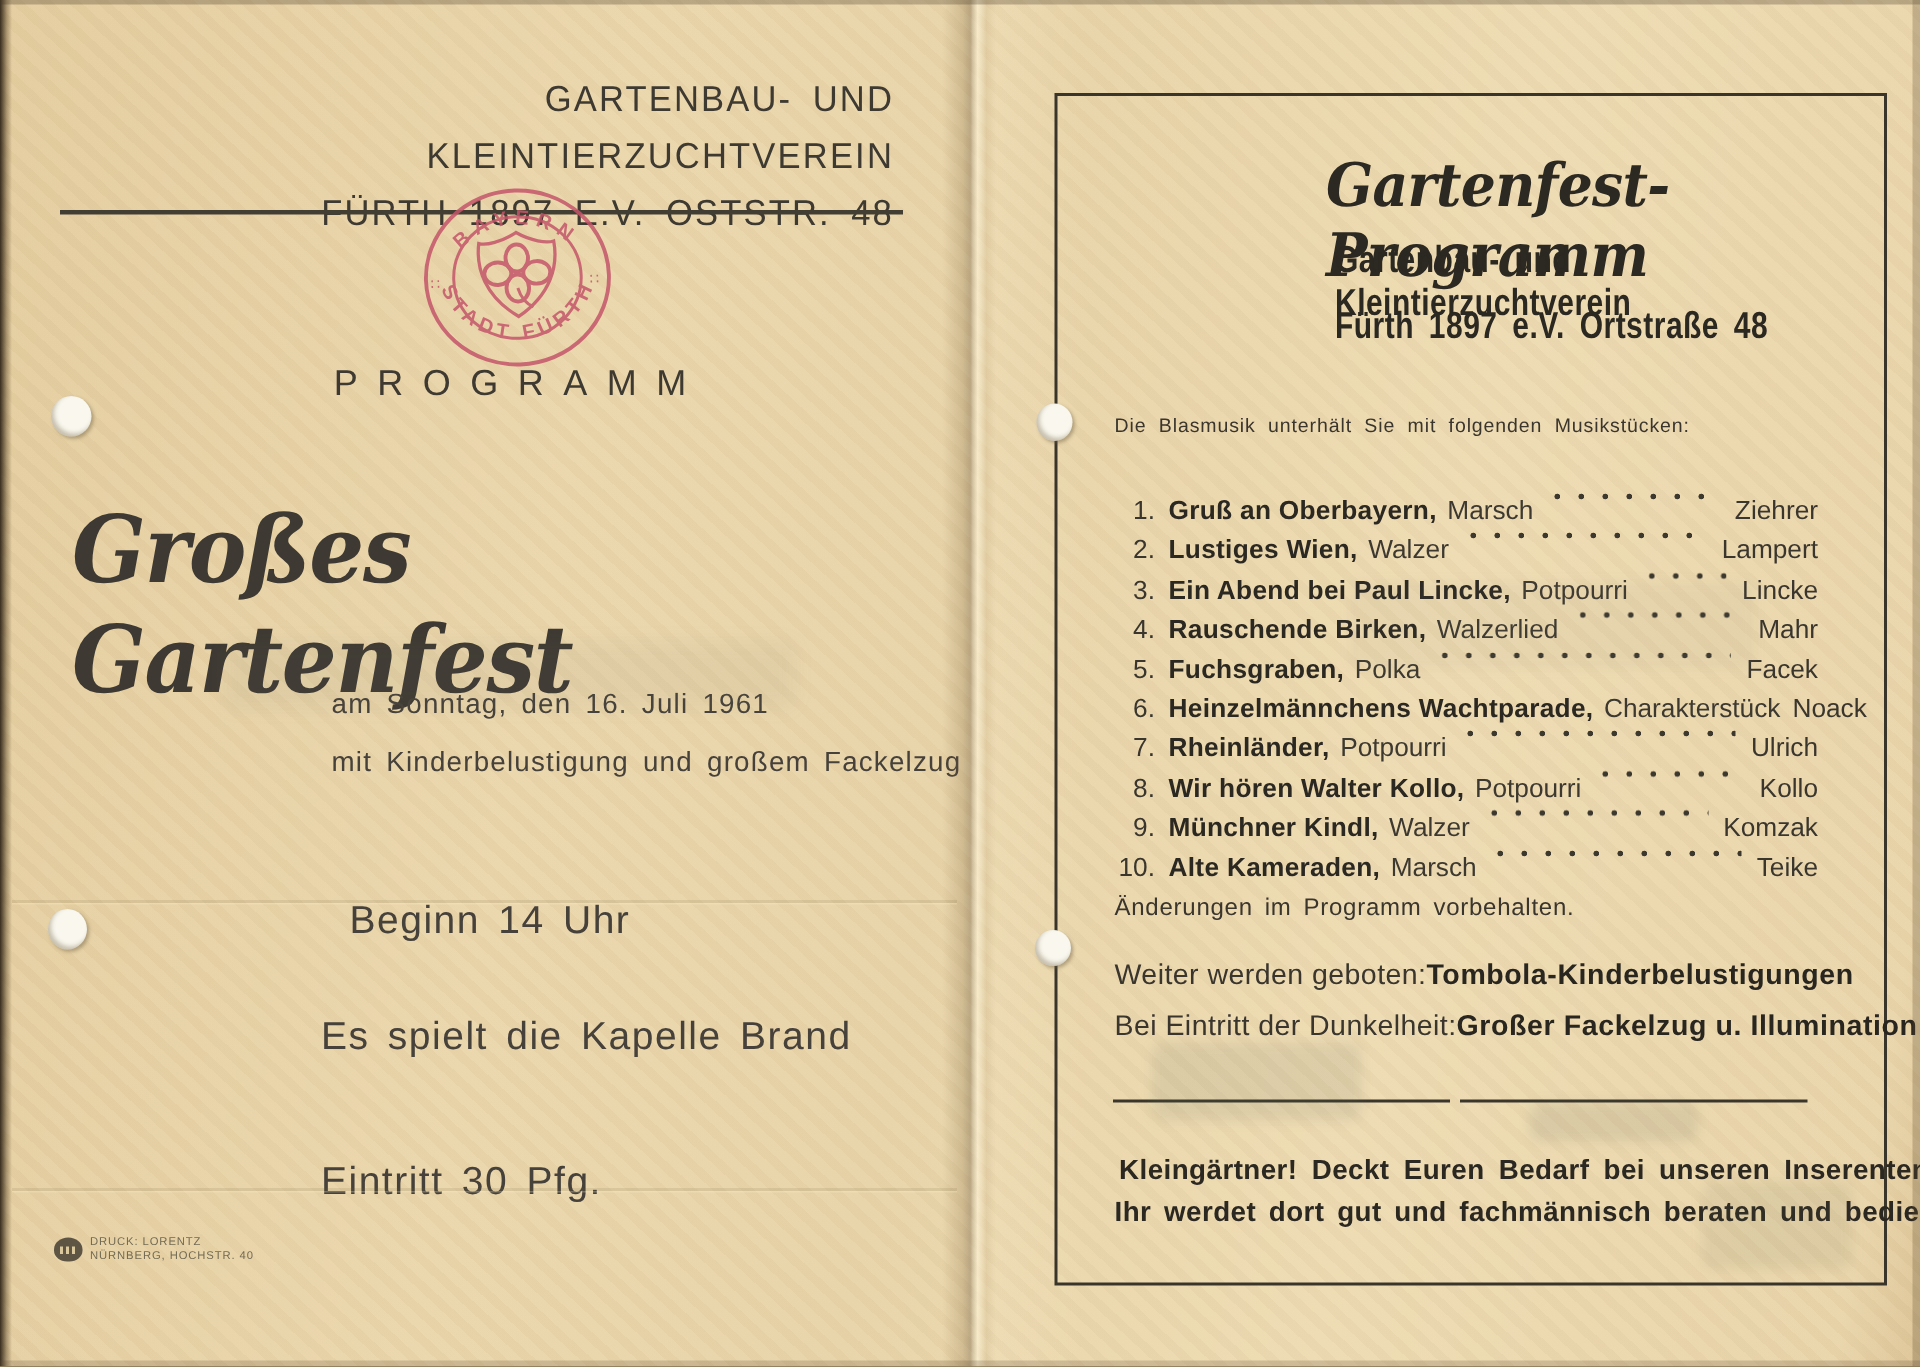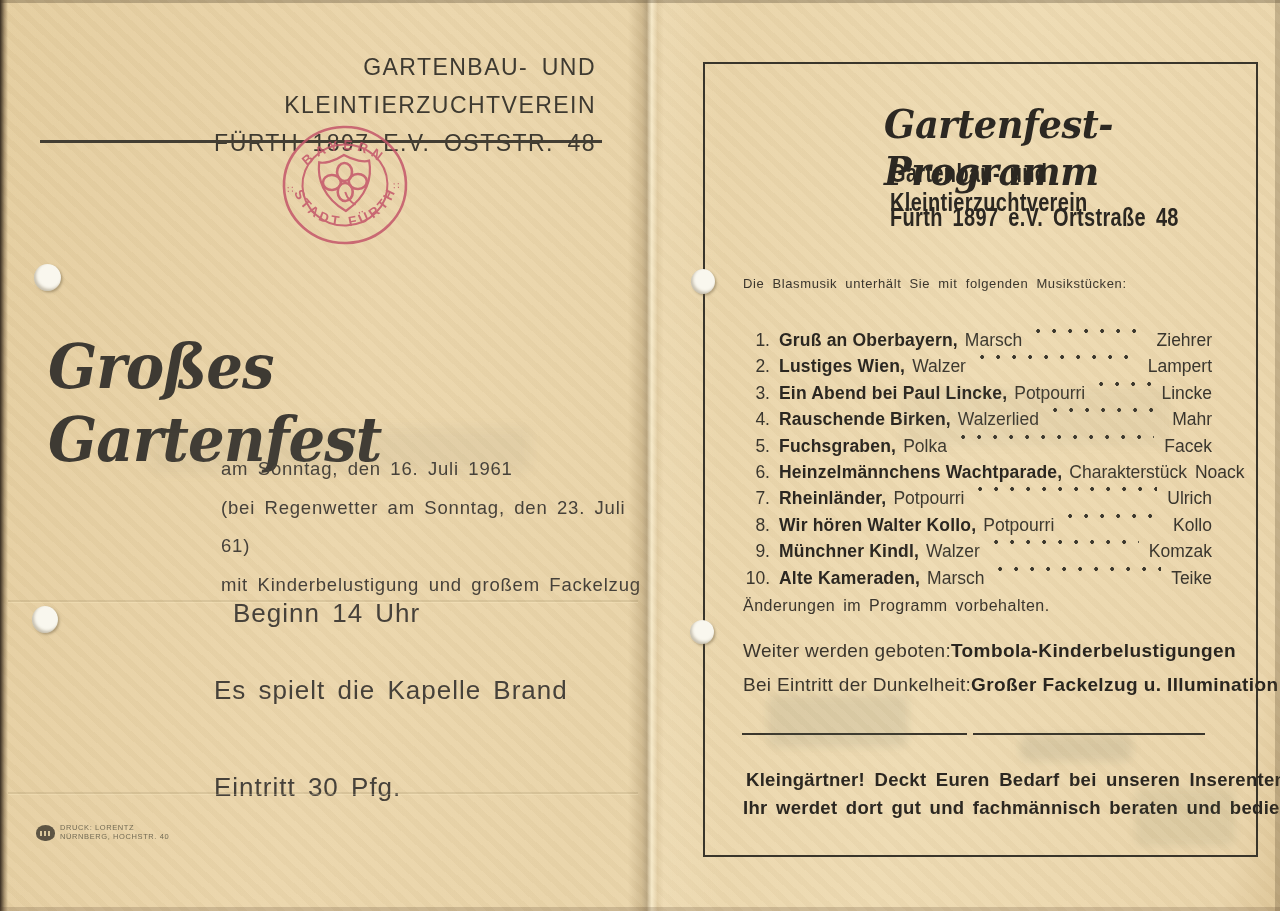--- a/index.html
+++ b/index.html
@@ -139,26 +139,26 @@
       <text fill="#c4566a" font-size="13.5" font-weight="bold" letter-spacing="4.5" font-family="Liberation Sans, sans-serif">
         <textPath href="#arcTop" startOffset="50%" text-anchor="middle">BAYERN</textPath>
       </text>
       <text fill="#c4566a" font-size="13.5" font-weight="bold" letter-spacing="3.5" font-family="Liberation Sans, sans-serif">
         <textPath href="#arcBottom" startOffset="50%" text-anchor="middle">STADT FÜRTH</textPath>
       </text>
       <text x="6" y="67" fill="#c4566a" font-size="10">∷</text>
       <text x="112" y="67" fill="#c4566a" font-size="10">∷</text>
     </svg>
 
+    <div class="lp-program">PROGRAMM</div>
 
     <div class="lp-title">Großes Gartenfest</div>
 
     <div class="lp-details">
       <div>am Sonntag, den 16. Juli 1961</div>
-      <div>(bei Regenwetter am Sonntag, den 23. Juli 61)</div>
       <div>mit Kinderbelustigung und großem Fackelzug</div>
     </div>
 
     <div class="lp-line lp-begin">Beginn 14 Uhr</div>
     <div class="lp-line lp-band">Es spielt die Kapelle Brand</div>
     <div class="lp-line lp-admission">Eintritt 30 Pfg.</div>
 
     <div class="printer">
       <div class="printer-logo"></div>
       <div class="printer-text">

